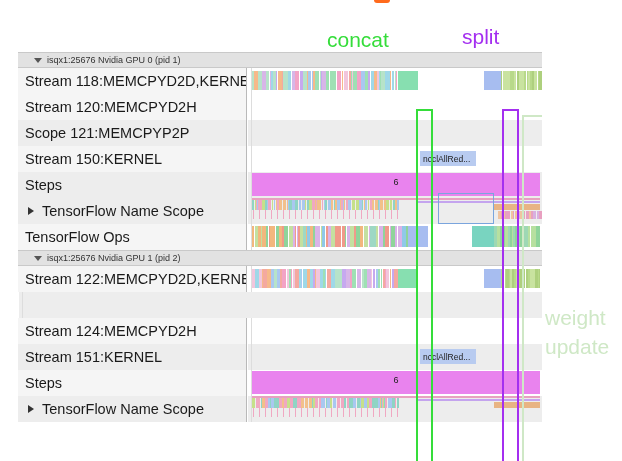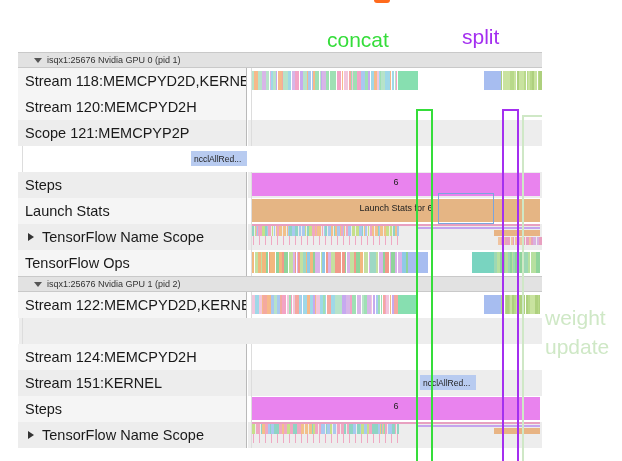--- a/index.html
+++ b/index.html
@@ -172,44 +172,36 @@
       </div>
       <div class="row alt">
         <div class="lbl">
           <span>Scope 121:MEMCPYP2P</span>
         </div>
         <div class="track">
           <div class="gline"></div>
         </div>
       </div>
       <div class="row">
+        <div class="lbl">
+          <span>Stream 150:KERNEL</span>
+        </div>
         <div class="track">
           <div class="gline"></div>
           <div class="nccl-chip" style="left: 172px; top: 5px; width: 56px;">ncclAllRed...</div>
         </div>
       </div>
       <div class="row alt">
         <div class="lbl">
           <span>Steps</span>
         </div>
         <div class="track">
           <div class="gline"></div>
           <div class="bar tall" style="left: 4px; width: 288px; background: rgb(233, 131, 238);">
             <div class="steplabel">6</div>
-          </div>
-        </div>
-      </div>
-      <div class="row">
-        <div class="lbl">
-          <span>Launch Stats</span>
-        </div>
-        <div class="track">
-          <div class="gline"></div>
-          <div class="bar tall" style="left: 4px; width: 288px; background: rgb(229, 181, 132);">
-            <div class="steplabel">Launch Stats for 6</div>
           </div>
         </div>
       </div>
       <div class="row alt">
         <div class="lbl indent">
           <span class="arw"></span>
           <span>TensorFlow Name Scope</span>
         </div>
         <div class="track">
           <div class="gline"></div>

